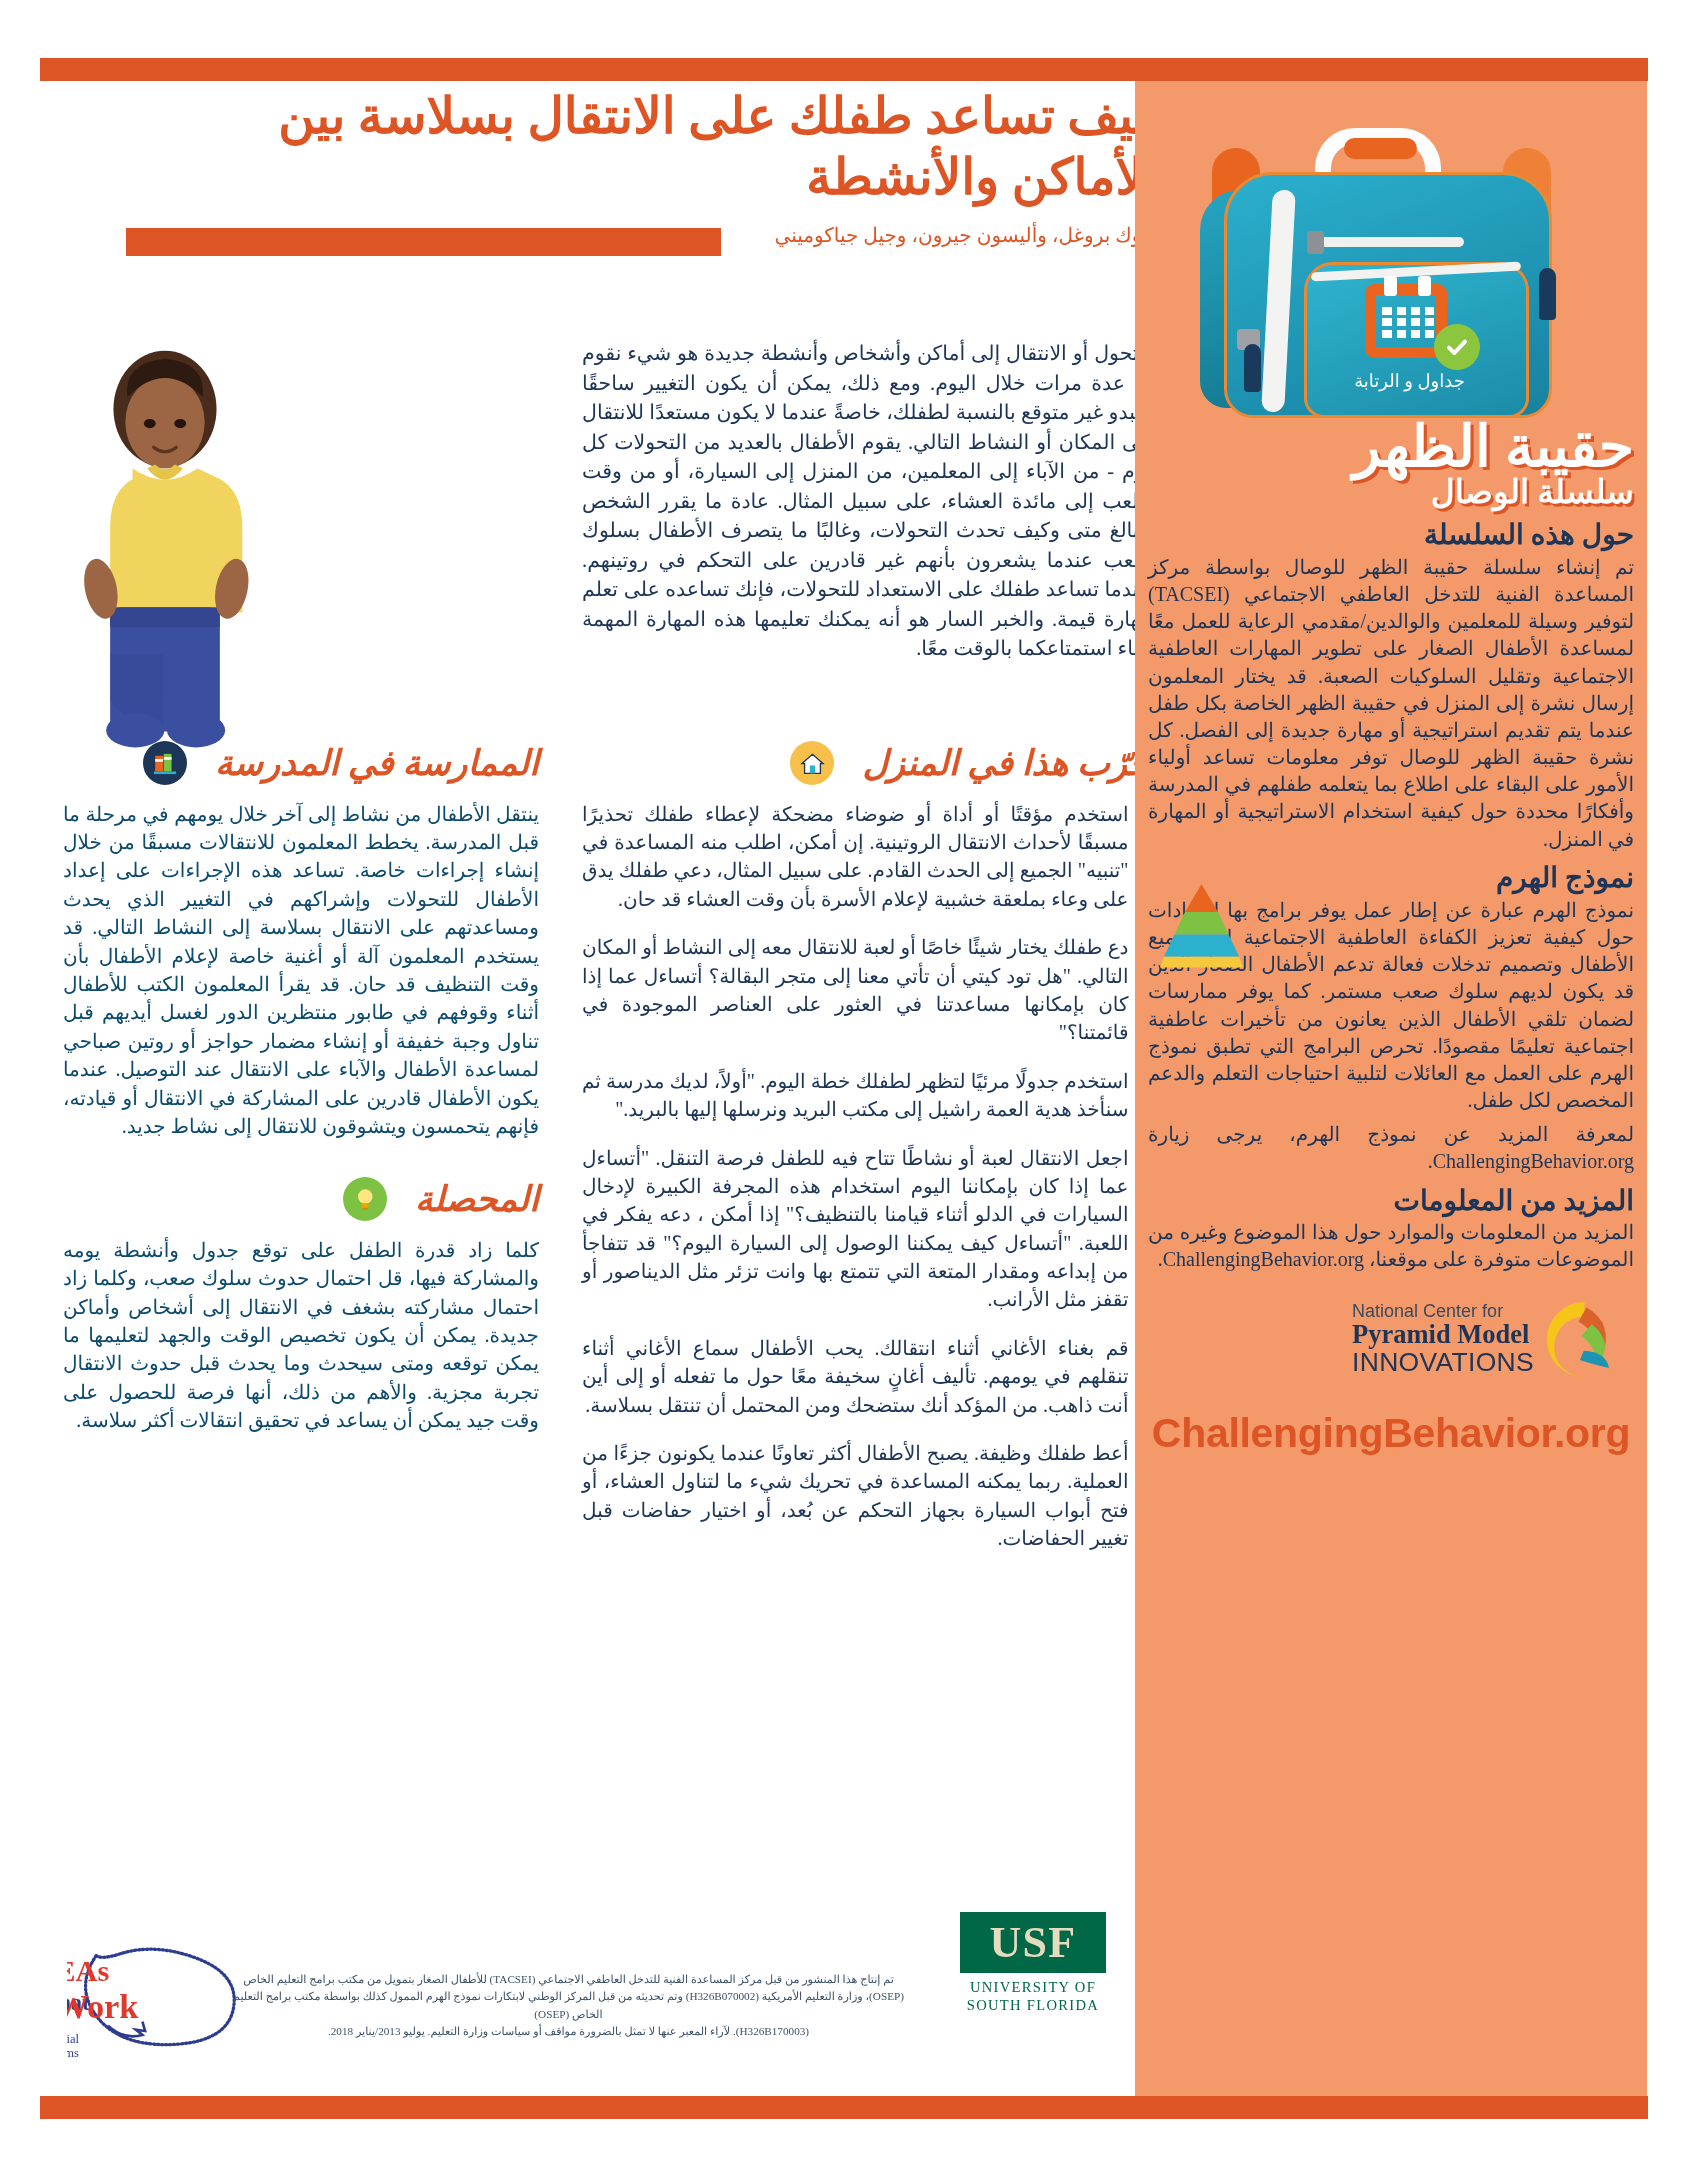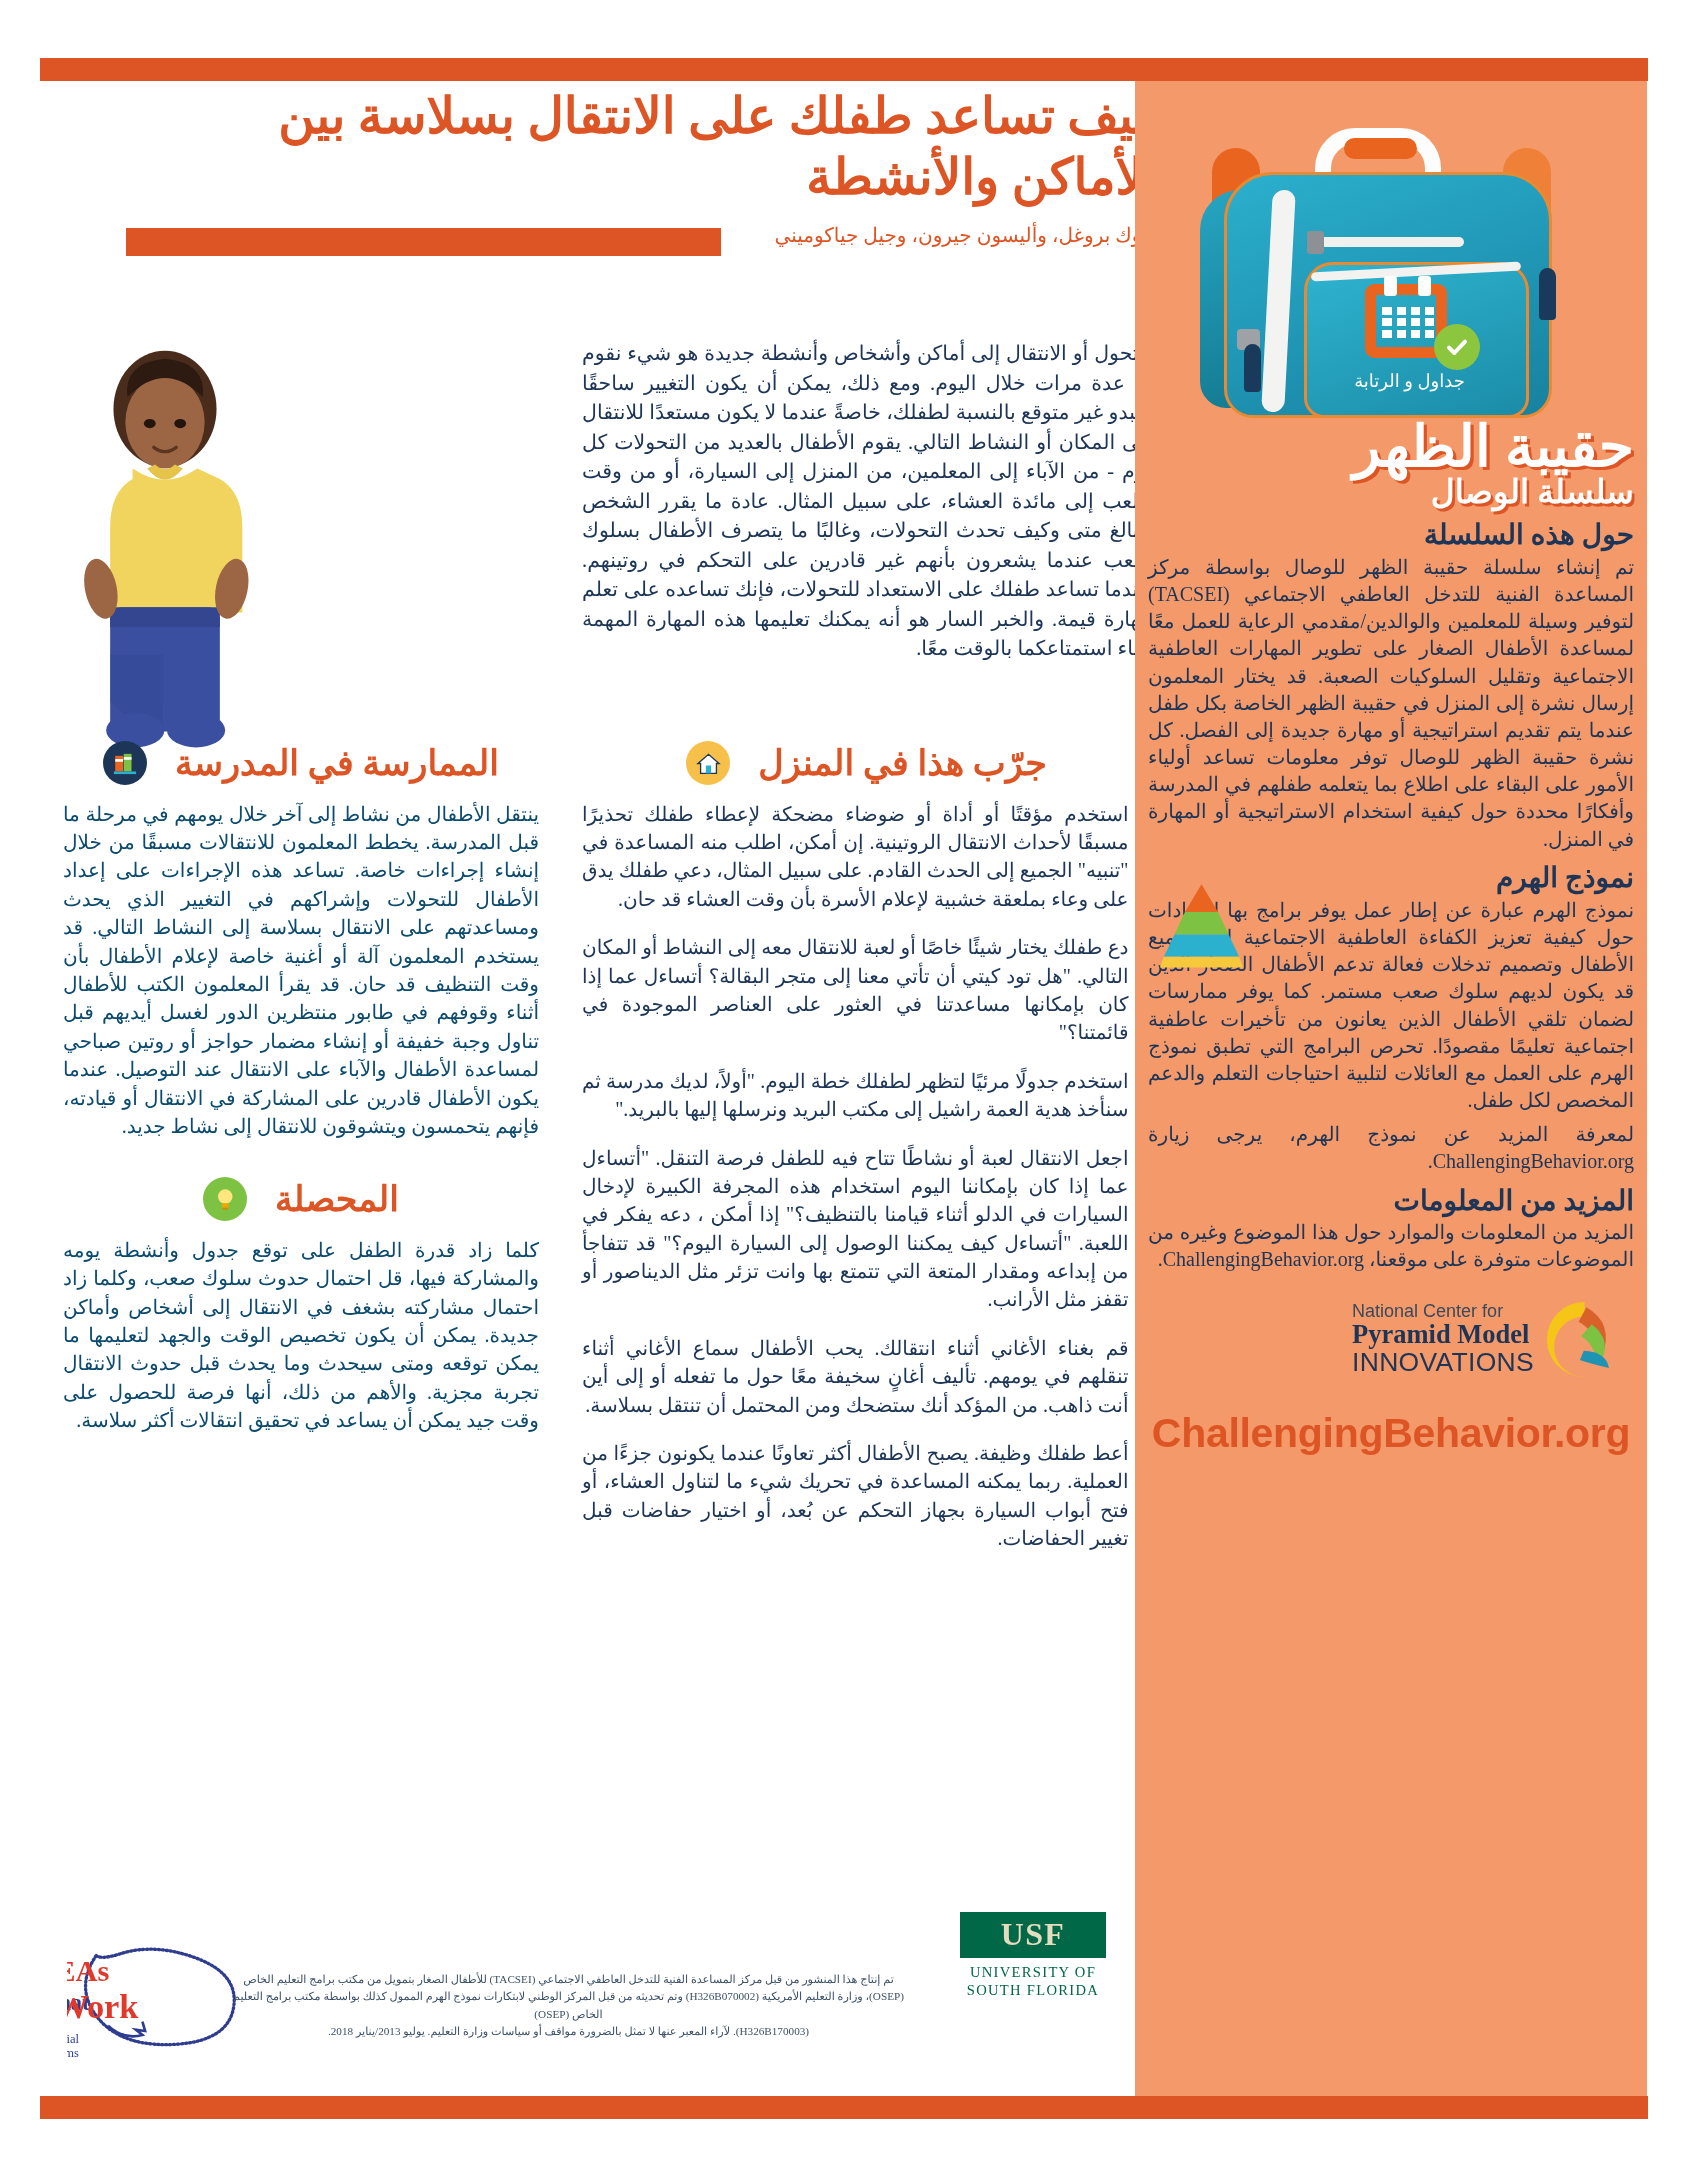--- a/index.html
+++ b/index.html
@@ -96,41 +96,41 @@
   .photo { position:absolute; left:69px; top:331px; width:192px; height:423px; }
 
   
   .intro { position:absolute; right:536px; top:339px; width:569px;
            color:#1d3557; font-size:20.5px; line-height:1.44; text-align:justify; }
 
   
   .col-mid { position:absolute; right:536px; top:741px; width:569px; }
   .col-left{ position:absolute; left:63px;  top:741px; width:476px; }
 
-  .sec-head { display:flex; align-items:center; justify-content:center; gap:28px;
-              flex-direction:row-reverse; margin-bottom:14.6px; }
+  .sec-head { display:flex; align-items:center; justify-content:flex-end; gap:28px;
+              flex-direction:row-reverse; margin-bottom:14.6px;font-style:italic; }
   .sec-head .ic { width:44px; height:44px; border-radius:50%; flex:0 0 44px; position:relative; overflow:hidden;}
   .sec-head .tx { color:#dd5524; font-size:35px; font-weight:bold; line-height:1; }
 
   .ic-home { background:#f6c04a; display:flex; align-items:center; justify-content:center; }
   .ic-school { background:#1d3557; display:flex; align-items:center; justify-content:center; }
   .ic-bulb { background:#7dc242; display:flex; align-items:center; justify-content:center; }
 
   ul.bl { list-style:none; }
   ul.bl li { position:relative; color:#1d3557; font-size:20px; line-height:1.42;
              text-align:justify; padding-right:22.5px; margin-bottom:20px; }
   ul.bl li::before { content:""; position:absolute; right:0; top:9.3px; width:10.6px; height:10.6px; background:#dd5524; }
   .para { color:#0c4a6e; font-size:20px; line-height:1.42; text-align:justify; margin-bottom:17px; }
 
   
   .footer { position:absolute; left:40px; top:1905px; width:1078px; height:179px; }
   .ideas-logo { position:absolute; left:26.5px; top:6.6px; width:172px; height:152px; }
   .usf-logo { position:absolute; left:887px; top:6.6px; width:179px; height:152px; }
-  .usf-box { width:146px; height:46px; background:#006747; display:flex; align-items:center; justify-content:center;
-             color:#e3dcbf; font-family:"Liberation Serif", serif; font-size:32px; font-weight:bold; letter-spacing:1.3px; }
+  .usf-box { width:146px; height:61px; background:#006747; display:flex; align-items:center; justify-content:center;
+             color:#e3dcbf; font-family:"Liberation Serif", serif; font-size:44px; font-weight:bold; letter-spacing:1.3px; }
   .usf-sub { margin-top:5.3px; color:#006747; font-family:"Liberation Serif", serif; font-size:14.6px;
              text-align:center; line-height:1.25; letter-spacing:1.3px; width:146px;}
   .foot-note { position:absolute; right:212px; top:28px; width:675px; text-align:center;
                color:#1d3557; font-size:18.5px; font-style:italic; }
   .foot-fine { position:absolute; right:212px; top:66px; width:675px; text-align:center;
                color:#3c5068; font-size:11.2px; line-height:1.55; }
 </style>
 </head>
 <body>
 

